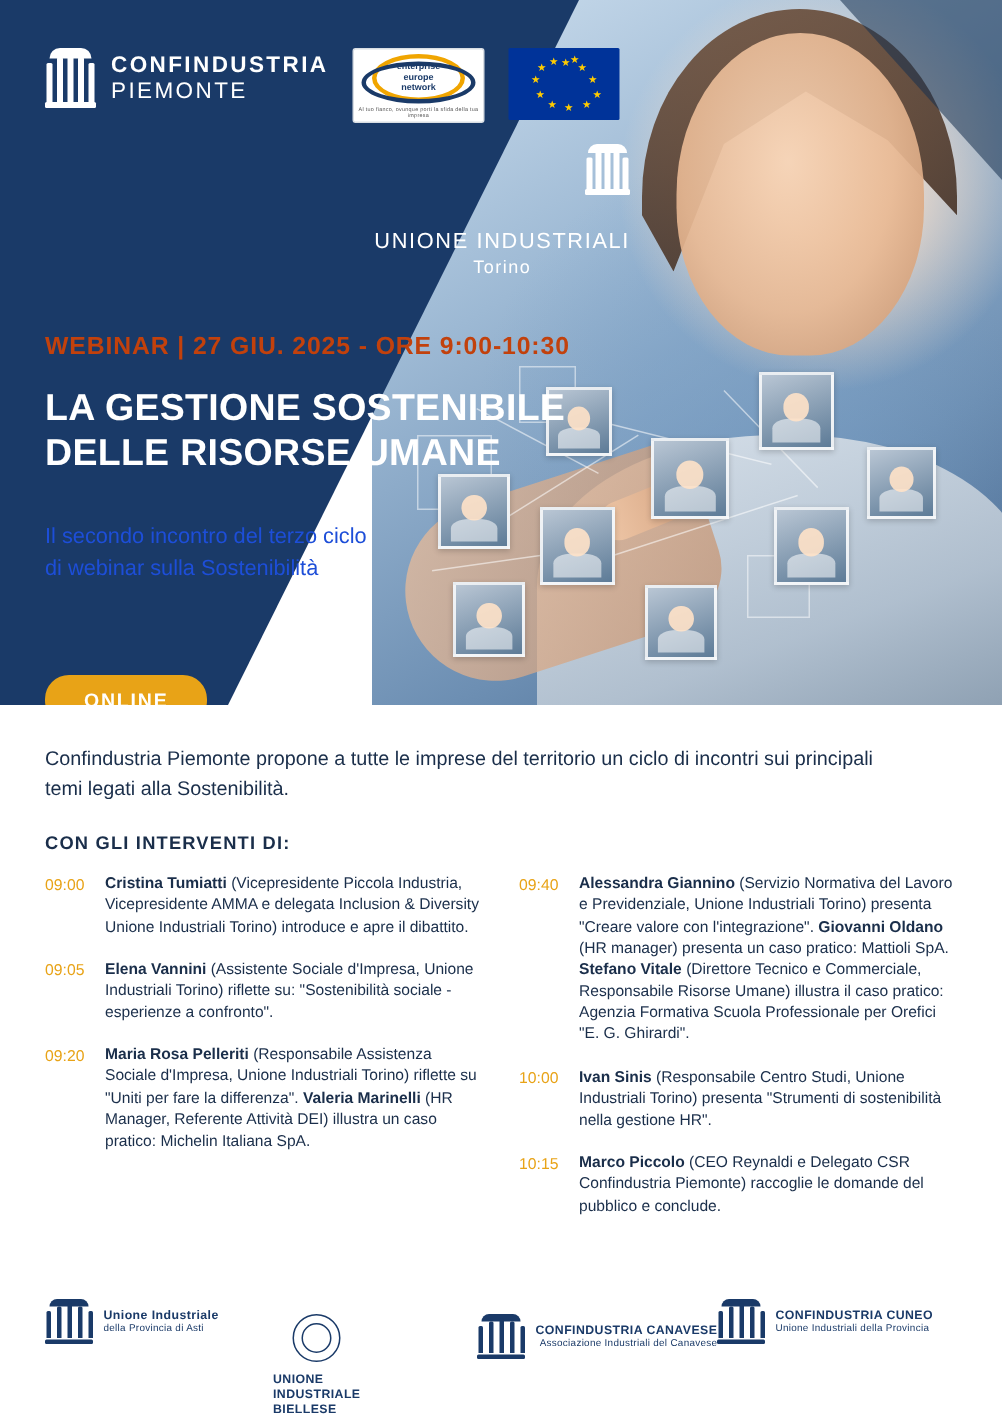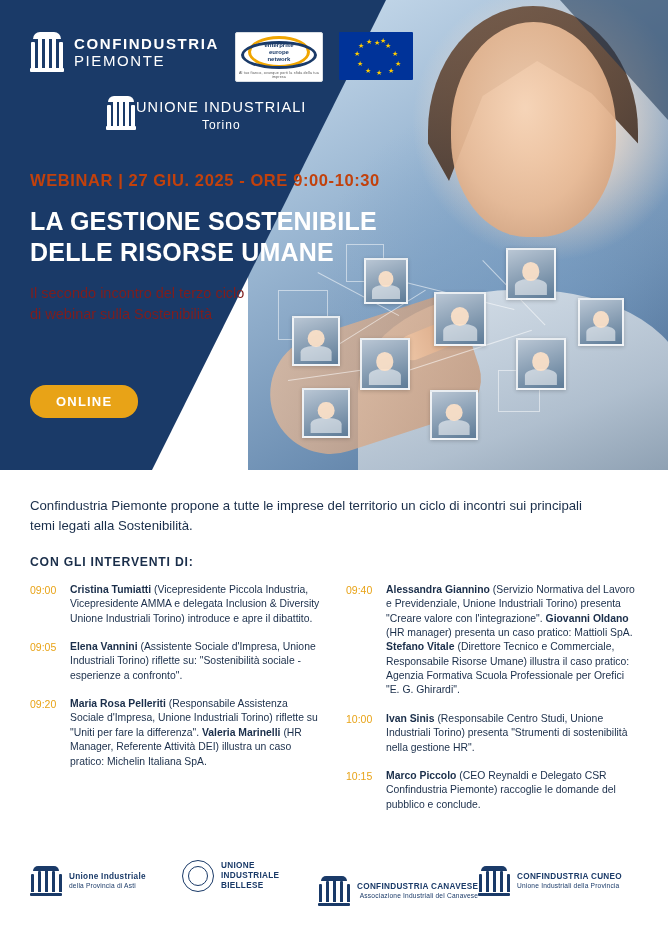--- a/index.html
+++ b/index.html
@@ -294,23 +294,24 @@
   .eu-star {
     position: absolute;
     color: #ffcc00;
     font-size: 7px;
     line-height: 7px;
   }
 
   .unione-logo {
     margin-top: 14px;
     display: flex;
-    flex-direction: row;
-    align-items: center;
+    flex-direction: column;
+    align-items: flex-end;
     padding-left: 58px;
+    gap: 18px;
   }
   .unione-mark {
     width: 30px;
     height: 34px;
     position: relative;
     margin-bottom: 5px;
     margin-left: 18px;
   }
   .unione-text {
     font-size: 14.5px;
@@ -333,24 +334,24 @@
     letter-spacing: 0.6px;
   }
   .hero-title {
     margin-top: 16px;
     font-size: 25px;
     font-weight: bold;
     line-height: 1.22;
     letter-spacing: 0.2px;
   }
   .hero-sub {
-    margin-top: 16px;
+    margin-top: 30px;
     font-size: 14.5px;
     line-height: 1.45;
-    color: #7f1d1d;
+    color: #1d4ed8;
   }
   .online-badge {
     margin-top: 60px;
     display: inline-block;
     background: #e8a317;
     color: #ffffff;
     font-size: 13px;
     font-weight: bold;
     letter-spacing: 1.2px;
     padding: 9px 26px;
@@ -675,21 +676,21 @@
           <span style="left:29px; height:18px;"></span>
         </div>
         <div class="fbase" style="width:32px;"></div>
       </div>
       <div class="ftext">
         <div class="t1">Unione Industriale</div>
         <div class="t2">della Provincia di Asti</div>
       </div>
     </div>
 
-    <div class="flogo" style="left:152px; top:8px;">
+    <div class="flogo" style="left:152px; top:24px;flex-direction:column;">
       <div class="circle-mark"></div>
       <div class="ftext">
         <div class="t1">UNIONE</div>
         <div class="t1">INDUSTRIALE</div>
         <div class="t1">BIELLESE</div>
       </div>
     </div>
 
     <div class="flogo" style="left:288px; top:24px;text-align:right;">
       <div class="fmark" style="width:32px;height:30px;">

